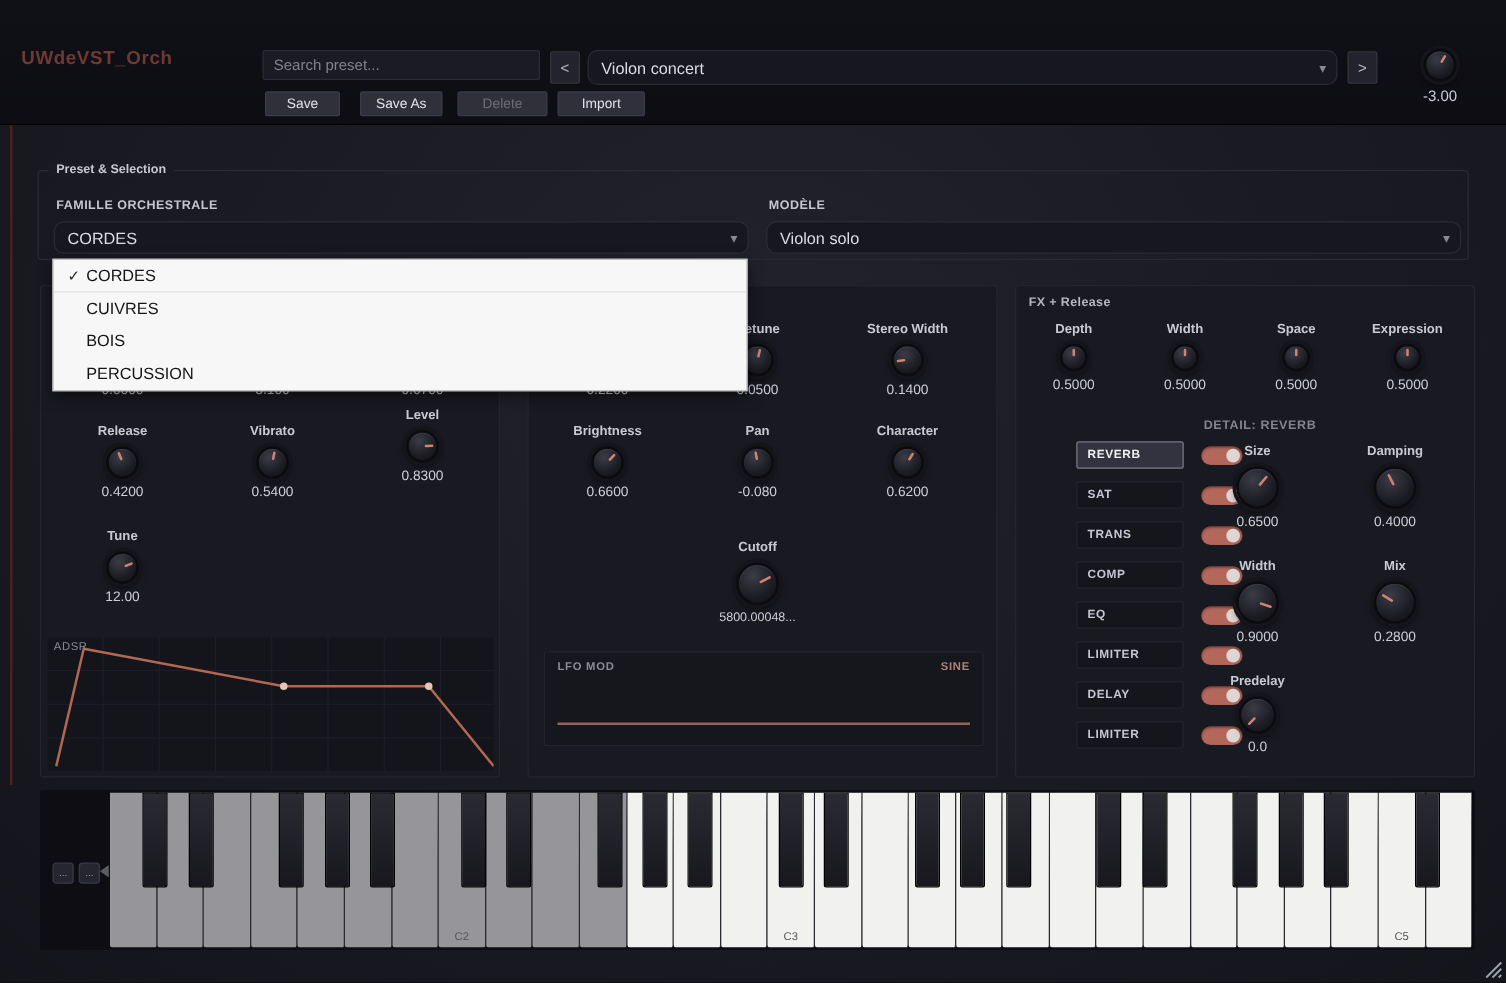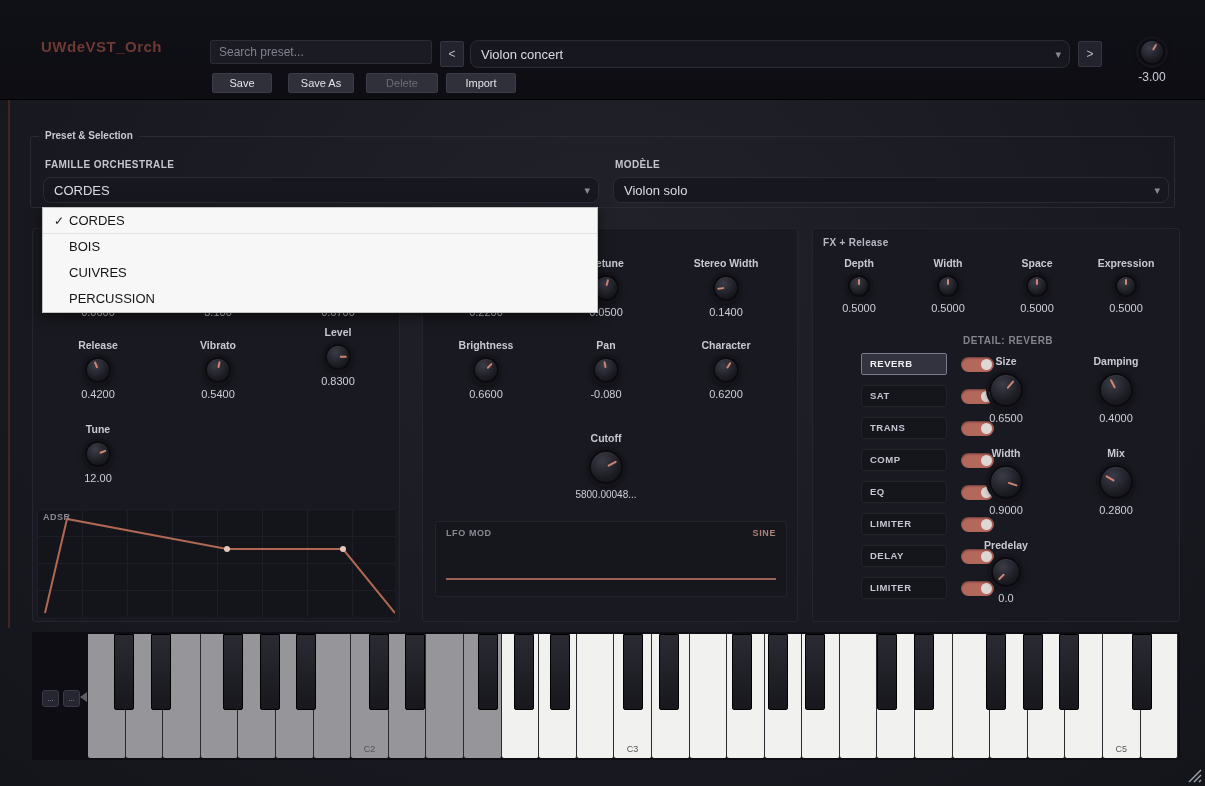--- a/index.html
+++ b/index.html
@@ -9,21 +9,21 @@
     position: relative; width: 1205px; height: 786px; overflow: hidden;
     background: radial-gradient(ellipse at 50% 35%, #22222b 0%, #1a1a22 55%, #14141b 100%);
   }
 
   
   #header {
     position:absolute; left:0; top:0; width:1205px; height:100px;
     background: linear-gradient(#101017, #0d0d13);
     border-bottom: 1px solid #000;
   }
-  #app-title { position:absolute; left:17px; top:38px; font-size:15px; font-weight:bold; letter-spacing:.5px;margin-left:24px; }
+  #app-title { position:absolute; left:17px; top:38px; font-size:15px; font-weight:bold; letter-spacing:.5px; }
   #search-input {
     position:absolute; left:210px; top:40px; width:222px; height:24px;
     background:#1b1b24; border:1px solid #2b2b35; color:#cfcfda; font-size:12px; padding:0 8px; outline:none; border-radius:2px;
   }
   #search-input::placeholder { color:#82828e; }
   .hbtn {
     position:absolute; top:73px; height:20px; background:#30303a; border:1px solid #3c3c48;
     color:#e2e2ea; font-size:11px; border-radius:2px; cursor:pointer; font-family:inherit;
   }
   .hbtn.dim { color:#6d6d78; }
@@ -93,21 +93,21 @@
     background:#cf8572; border-radius:1px; transform-origin:50% 125%;
   }
 
   
   #adsr-box {
     position:absolute; left:4px; top:280px; width:358px; height:108px;
     background-color:#14141b;
     background-image: linear-gradient(#1e1e28 1px, transparent 1px), linear-gradient(90deg, #1e1e28 1px, transparent 1px);
     background-size: 45px 27px; border-radius:2px;
   }
-  #adsr-label { position:absolute; left:6px; top:3px; font-size:9px; font-weight:bold; color:#8a8a94; letter-spacing:.5px; }
+  #adsr-label { position:absolute; left:6px; top:3px; font-size:9px; font-weight:normal; color:#8a8a94; letter-spacing:.5px; }
 
   
   #lfo-box { position:absolute; left:12px; top:292px; width:352px; height:76px; border:1px solid #23232d; border-radius:2px; background:#16161d; }
   #lfo-label { position:absolute; left:10px; top:6px; font-size:9px; font-weight:bold; color:#8a8a94; letter-spacing:.6px; }
   #lfo-wave { position:absolute; right:10px; top:6px; font-size:9px; font-weight:bold; color:#ad8478; letter-spacing:.6px; }
   #lfo-line { position:absolute; left:10px; right:10px; top:56px; height:2px; background:#9a6154; }
 
   
   #detail-label { position:absolute; left:100px; top:106px; width:190px; text-align:center; font-size:10px; font-weight:bold; color:#84848e; letter-spacing:.5px; }
   #fx-col { position:absolute; left:8px; top:124px; display:flex; flex-direction:column; gap:10px; }
@@ -193,24 +193,24 @@
       <span class="chev">▾</span>
     </div>
   </div>
 
   <div id="family-options">
     <div class="opt first">
       <span class="check">✓</span>
       <span>CORDES</span>
     </div>
     <div class="opt">
+      <span>CUIVRES</span>
+    </div>
+    <div class="opt">
       <span>BOIS</span>
-    </div>
-    <div class="opt">
-      <span>CUIVRES</span>
     </div>
     <div class="opt">
       <span>PERCUSSION</span>
     </div>
   </div>
 
   <div id="panel-left" class="panel">
 
     <div class="kcol" style="left:15px;top:28px">
       <div class="klabel"></div>

